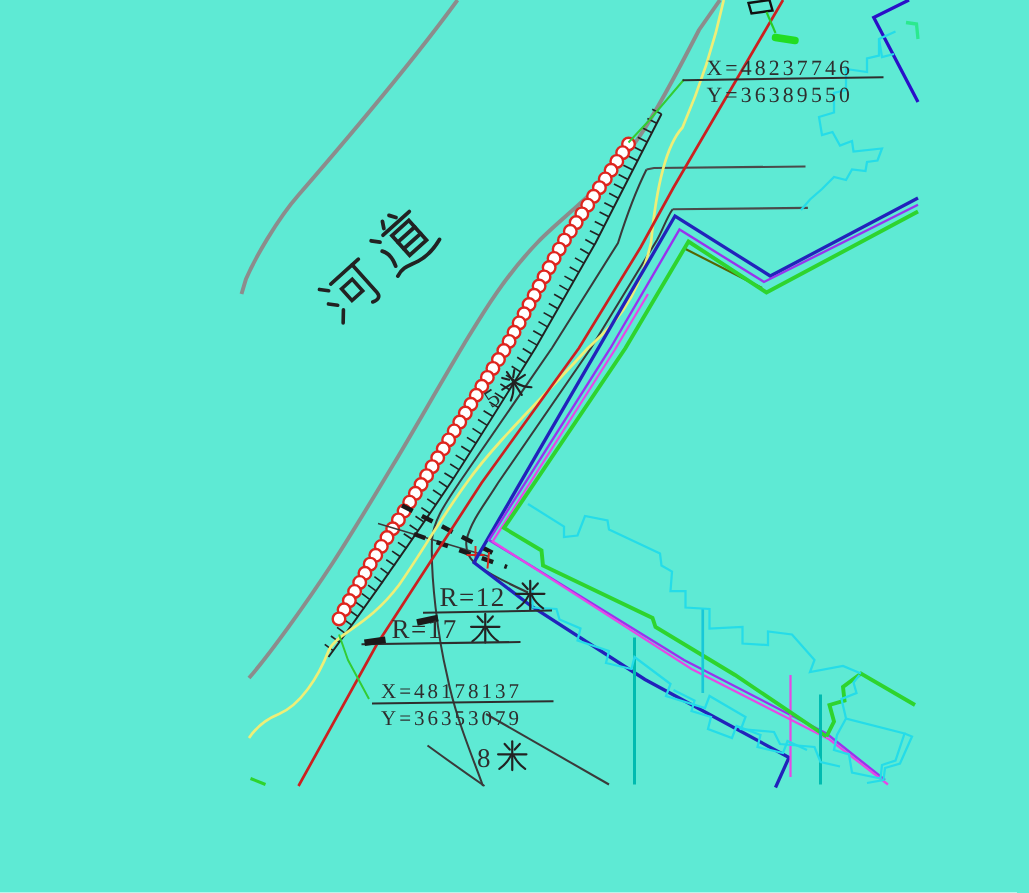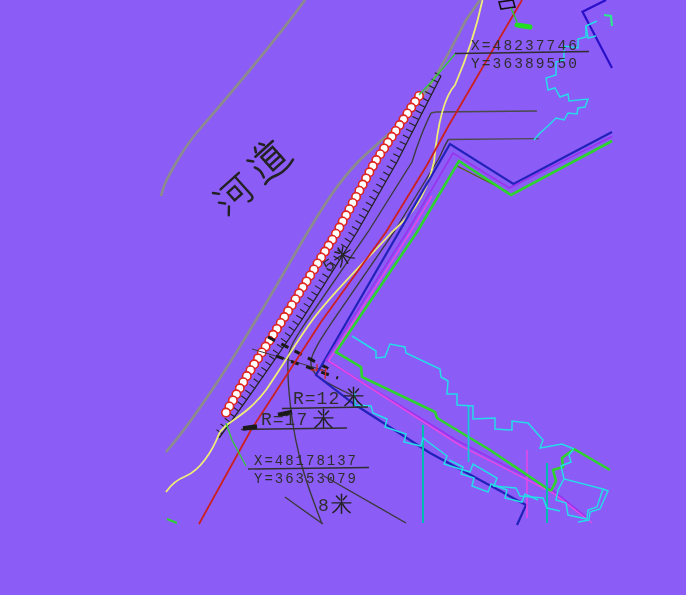--- a/index.html
+++ b/index.html
@@ -1,17 +1,17 @@
 <!DOCTYPE html>
 <html><head>
 <meta charset="utf-8">
 <style>
   html,body { margin:0; padding:0; background:#ffffff; }
-  .wrap { position:relative; width:686px; height:595px; overflow:hidden; background:#8b5cf6;
-          font-family:Liberation Mono, monospace; }
+  .wrap { position:relative; width:686px; height:595px; overflow:hidden; background:#5eead4;
+          font-family:Liberation Serif, serif; }
   svg { position:absolute; left:0; top:0; }
   text { fill:#2e2e2e; }
 </style>
 </head>
 <body>
 <div class="wrap">
 <svg width="686" height="595" viewBox="0 0 686 595">
 <defs>
 <g id="mi" stroke="#222" fill="none" stroke-linecap="round">
  <path d="M26,14 L42,32" stroke-width="7"></path>

